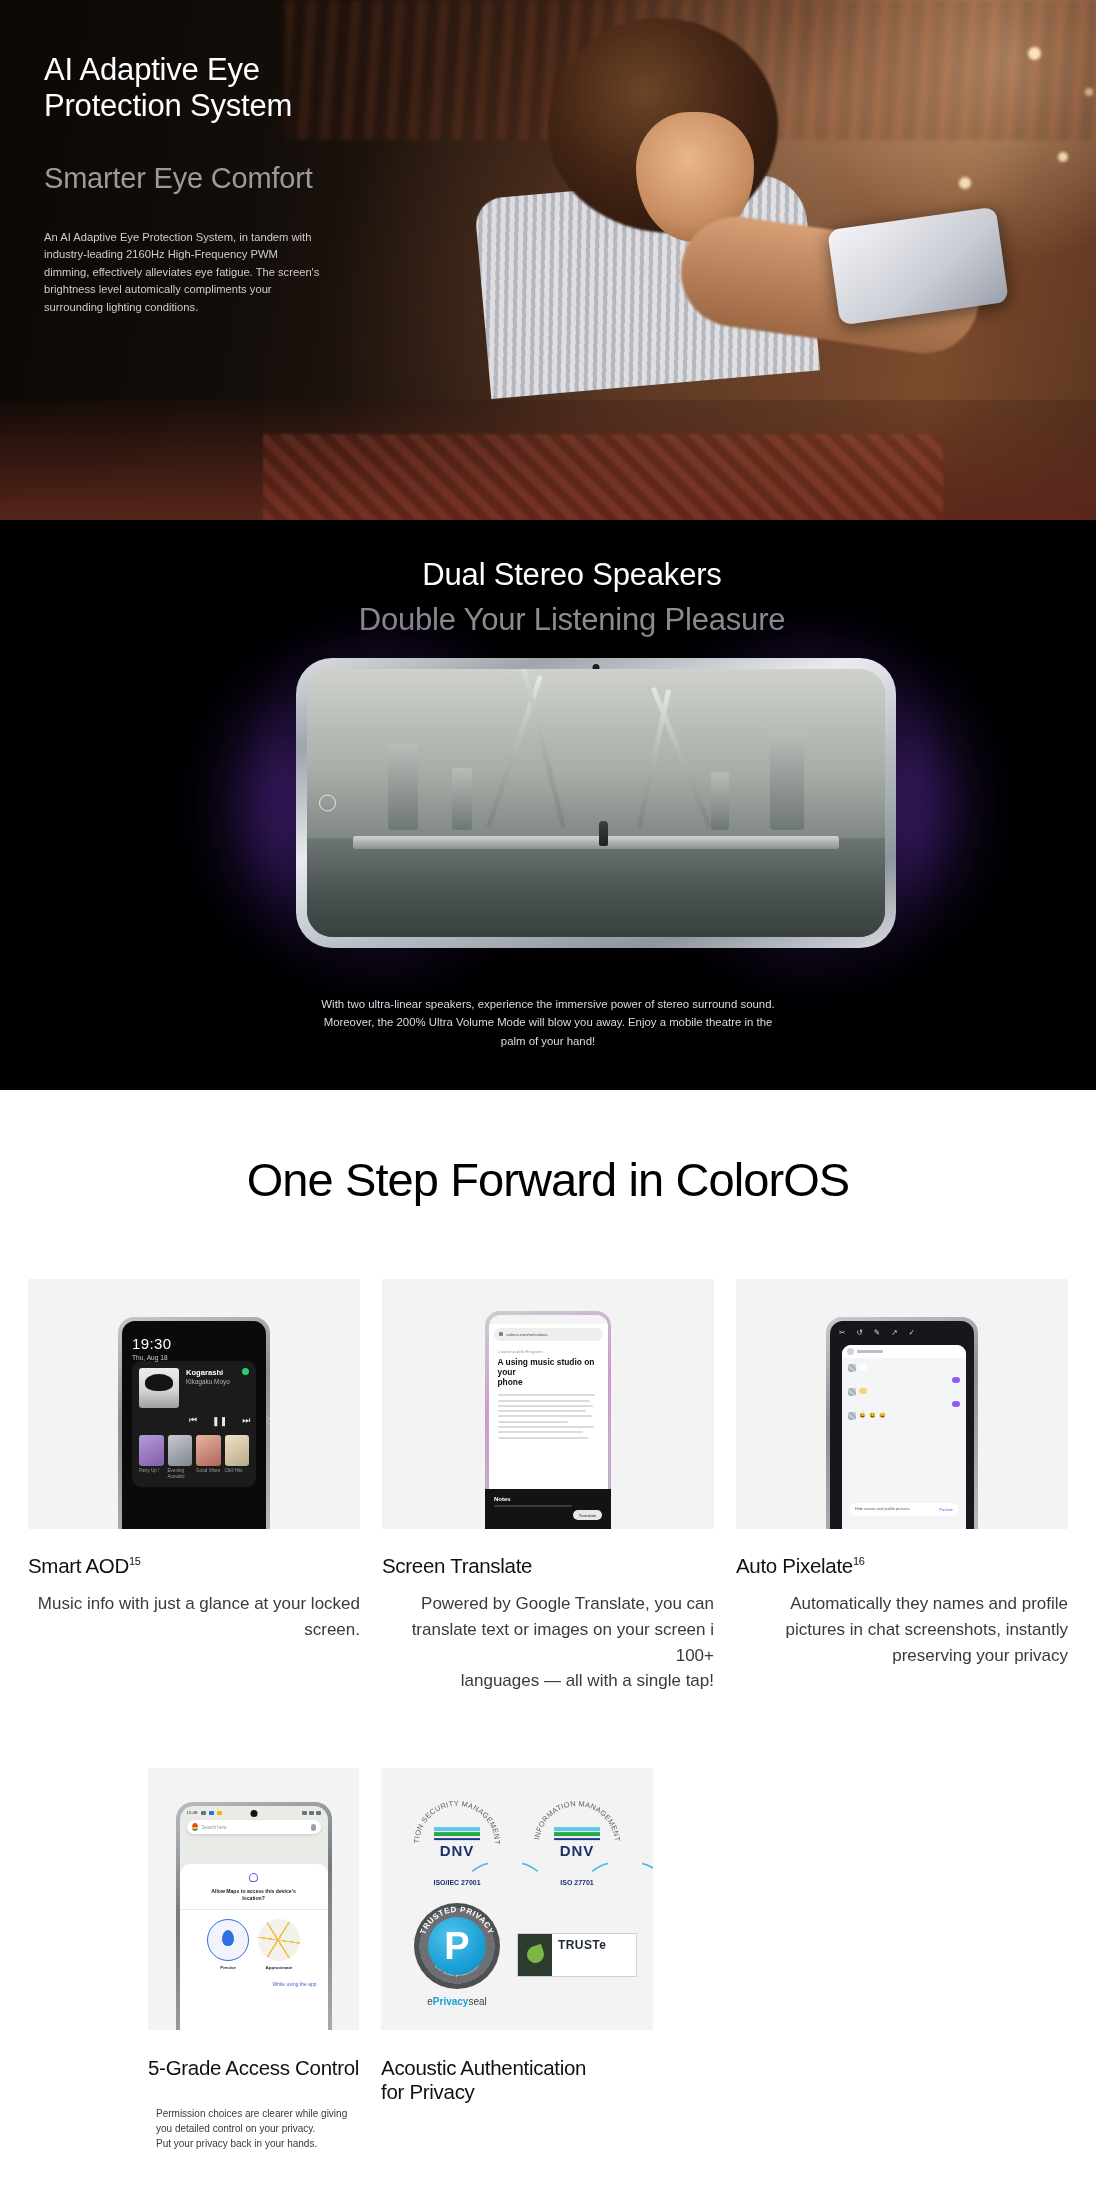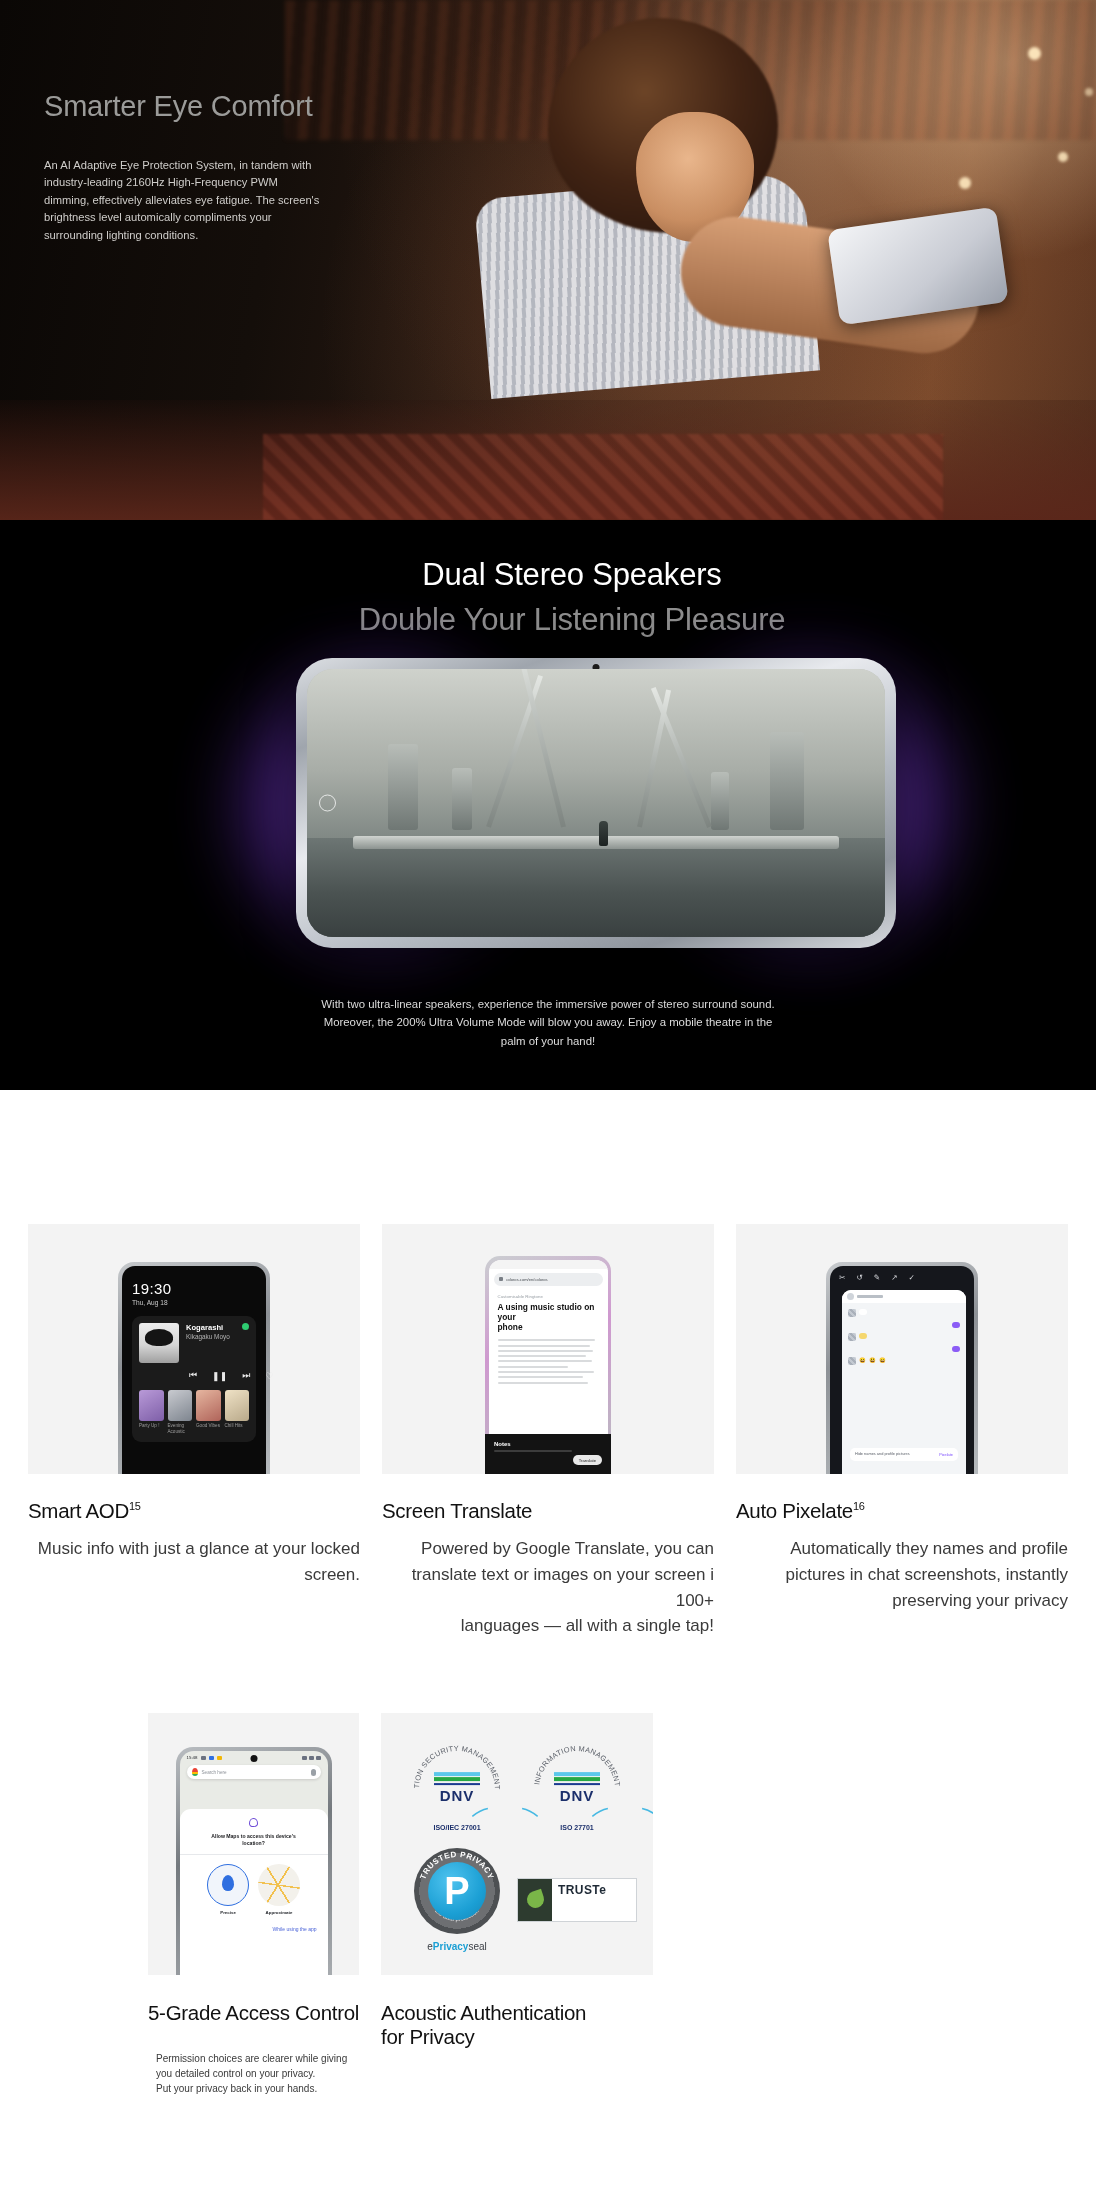--- a/index.html
+++ b/index.html
@@ -159,21 +159,21 @@
   
   .aod-phone {
     width:152px; height:212px; border-radius:16px 16px 0 0; position:relative;
     background:linear-gradient(160deg,#c6c9cc,#8d9196 40%,#b6babd);
     padding:4px 4px 0;
   }
   .aod-phone .scr { width:100%; height:100%; background:#0a0a0a; border-radius:13px 13px 0 0; position:relative; padding:14px 10px 0; }
   .aod-cam { position:absolute; left:50%; top:6px; transform:translateX(-50%); width:5px; height:5px; border-radius:50%; background:#1d2a33; }
   .aod-time { color:#fff; font-size:15px; letter-spacing:.4px; }
   .aod-date { color:#c9c9c9; font-size:6.6px; margin-top:2px; }
-  .aod-card { margin-top:10px; background:#1b1b1b; border-radius:9px; padding:7px 7px 8px; }
+  .aod-card { background:#1b1b1b; border-radius:9px; padding:7px 7px 8px; }
   .aod-row { display:flex; gap:7px; }
   .aod-art { width:40px; height:40px; border-radius:3px; flex:none;
     background:linear-gradient(180deg,#ececec 0%,#d6d6d6 55%,#9f9f9f 100%); position:relative; overflow:hidden; }
   .aod-art::after { content:""; position:absolute; left:14%; top:16%; width:72%; height:42%; border-radius:50% 50% 42% 42%;
     background:#141414; }
   .aod-meta { flex:1; min-width:0; }
   .aod-song { color:#fff; font-size:7.6px; font-weight:bold; white-space:nowrap; overflow:hidden; }
   .aod-artist { color:#b3b3b3; font-size:6.4px; margin-top:1px; }
   .aod-dot { width:7px; height:7px; border-radius:50%; background:#2ecc71; flex:none; margin-left:auto; }
   .aod-ctrls { display:flex; align-items:center; gap:15px; margin-top:7px; padding-left:50px; color:#e8e8e8; font-size:9px; }
@@ -326,20 +326,22 @@
   <div class="arm"></div>
   <div class="phone-held"></div>
   <div class="bedding"></div>
   <div class="rug"></div>
   <div class="bokeh b1"></div>
   <div class="bokeh b2"></div>
   <div class="bokeh b3"></div>
   <div class="bokeh b4"></div>
 
   <div class="copy">
+    <h1>AI Adaptive Eye
+Protection System</h1>
     <h2>Smarter Eye Comfort</h2>
     <p>An AI Adaptive Eye Protection System, in tandem with
 industry-leading 2160Hz High-Frequency PWM
 dimming, effectively alleviates eye fatigue. The screen's
 brightness level automically compliments your
 surrounding lighting conditions.</p>
   </div>
 </section>
 
 <section class="speakers">
@@ -369,20 +371,21 @@
       </div>
     </div>
   </div>
 
   <p class="caption">With two ultra-linear speakers, experience the immersive power of stereo surround sound.
 Moreover, the 200% Ultra Volume Mode will blow you away. Enjoy a mobile theatre in the
 palm of your hand!</p>
 </section>
 
 <section class="coloros">
+  <h2>One Step Forward in ColorOS</h2>
 
   <div class="grid3">
 
     <div class="col">
       <div class="shot">
         <div class="aod-phone">
           <div class="aod-cam"></div>
           <div class="scr">
             <div class="aod-time">19:30</div>
             <div class="aod-date">Thu, Aug 18</div>

